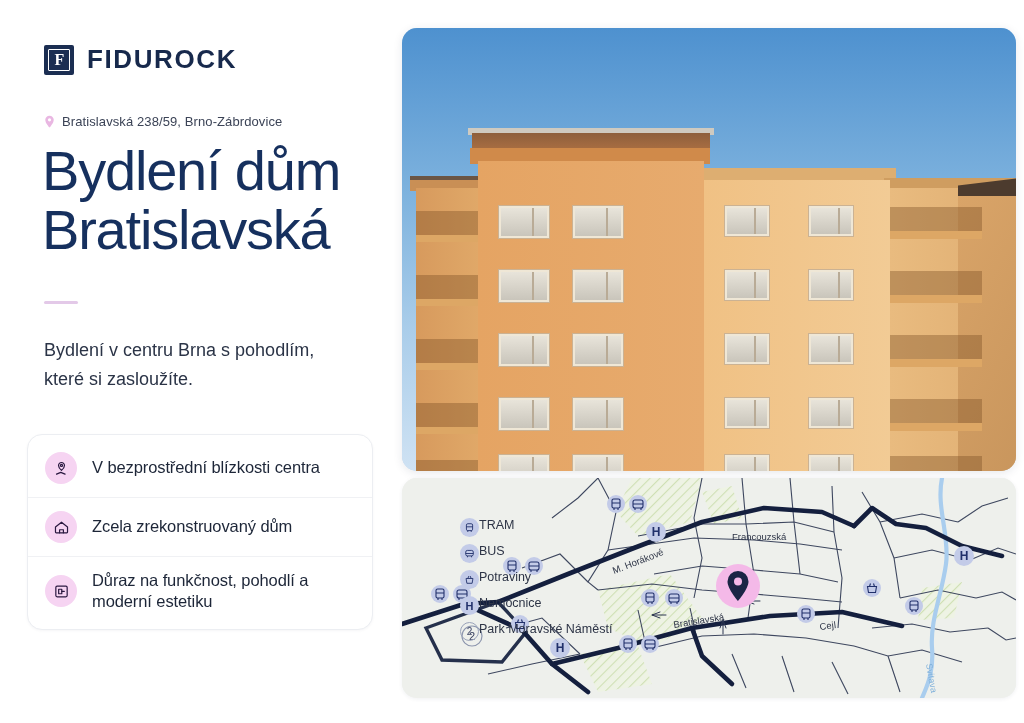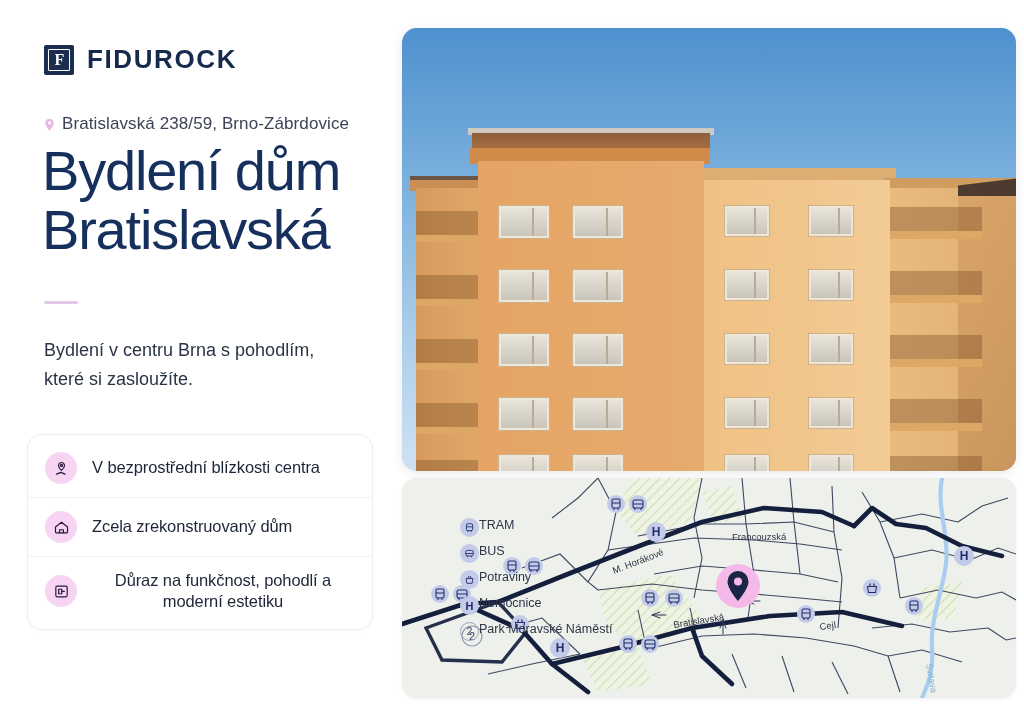--- a/index.html
+++ b/index.html
@@ -24,21 +24,21 @@
     display: flex; align-items: center; justify-content: center;
     font-family: "Liberation Serif", serif; font-size: 16px; color: #fff; font-weight: 700;
     letter-spacing: -1px; line-height: 1;
   }
   .logo-text {
     font-size: 26px; font-weight: 700; color: #17294c; letter-spacing: 1.6px;
   }
 
   .addr-row { position: absolute; left: 44px; top: 114px; display: flex; align-items: center; gap: 7px; }
   .addr-pin { width: 11px; height: 13px; display: block; }
-  .addr-text { font-size: 17px; color: #3b4356; letter-spacing: .1px; }
+  .addr-text { font-size: 13px; color: #3b4356; letter-spacing: .1px; }
 
   .headline {
     position: absolute; left: 42px; top: 141px; width: 340px;
     font-size: 56px; line-height: 1.06; font-weight: 400;
     color: #16305e; letter-spacing: -1.2px;
   }
   .headline .l2 { display: block; }
 
   .divider {
     position: absolute; left: 44px; top: 301px;
@@ -54,21 +54,20 @@
   .feat-card {
     position: absolute; left: 27px; top: 434px; width: 346px;
     background: #fff; border: 1px solid #eceef2; border-radius: 15px;
     box-shadow: 0 1px 3px rgba(20,30,60,.045);
     padding: 4px 0 4px 0;
   }
   .feat-item {
     display: flex; align-items: center; gap: 15px;
     padding: 13px 18px 13px 17px; min-height: 56px;
     border-bottom: 1px solid #f0f1f4;
-    text-align: center;
   }
   .feat-item:last-child { border-bottom: none; }
   .feat-ico {
     flex: 0 0 auto; width: 32px; height: 32px; border-radius: 50%;
     background: #f6d4f2; display: flex; align-items: center; justify-content: center;
   }
   .feat-ico svg { display: block; }
   .feat-label { font-size: 16.5px; line-height: 1.28; color: #1d2638; letter-spacing: -.1px; }
 
   

